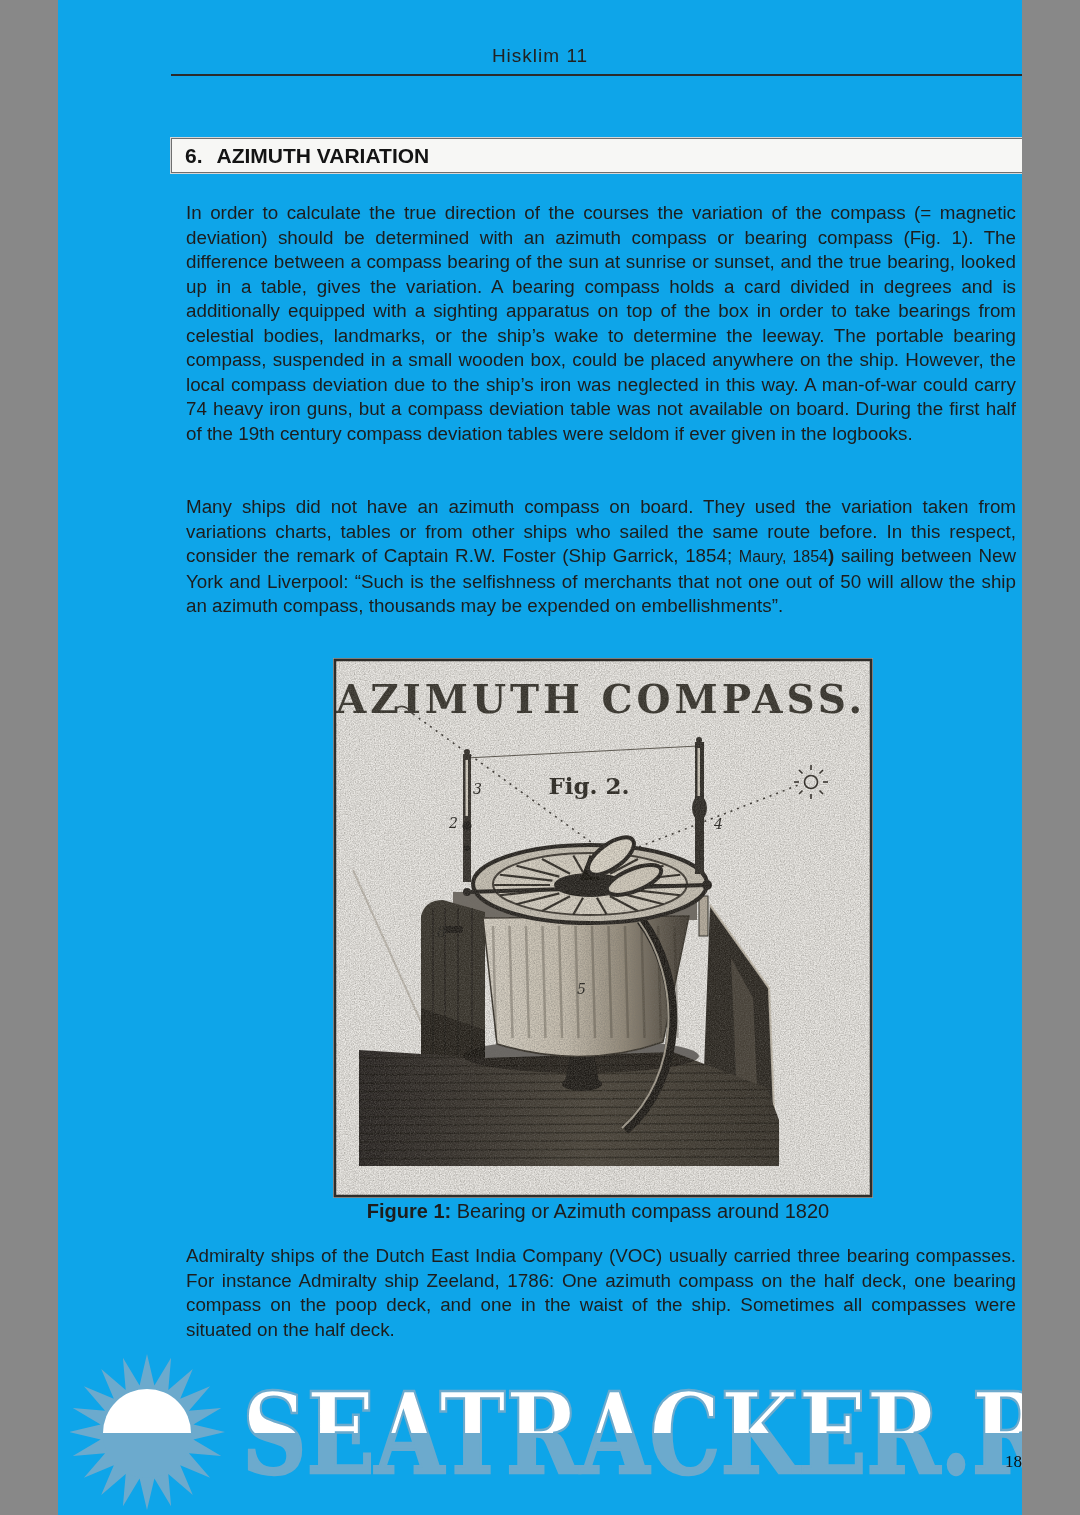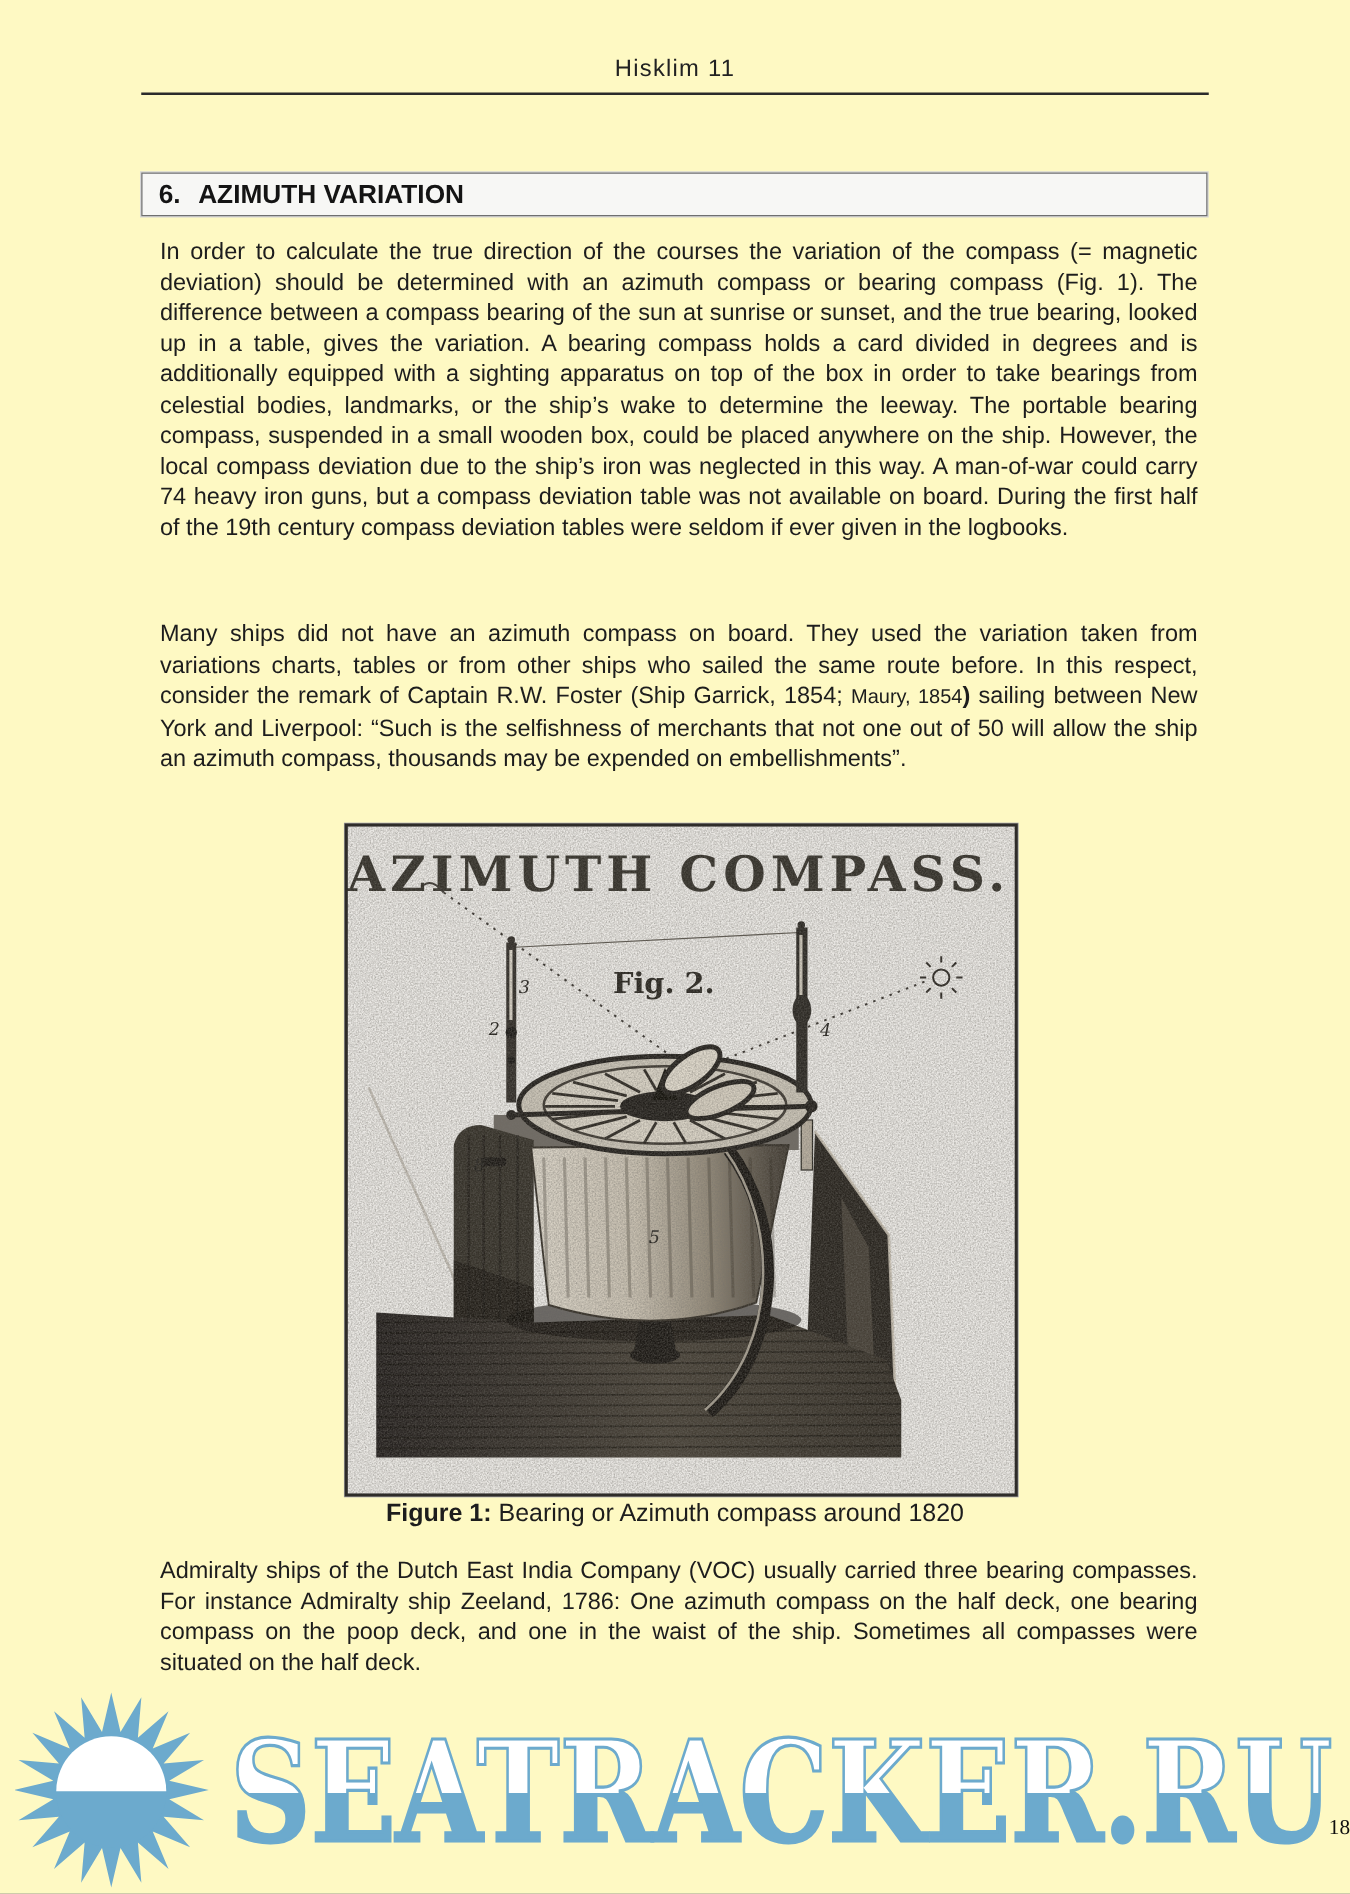--- a/index.html
+++ b/index.html
@@ -1,35 +1,35 @@
 <!DOCTYPE html>
 <html><head>
 <meta charset="utf-8">
 <style>
   html,body{margin:0;padding:0;background:#888;}
   .page{
-    position:relative; width:1080px; height:1515px; margin:0 auto;
-    background:#fef9c3; overflow:hidden;
+    position:relative; width:964px; height:1515px; margin:0 auto;
+    background:#0ea5e9; overflow:hidden;
     font-family:"Liberation Sans",sans-serif; color:#1e1e1e;
   }
   .doc-header{position:absolute; top:45px; left:0; width:100%;
     text-align:center; font-size:19px; letter-spacing:1px; color:#222;}
   .rule{position:absolute; top:74px; left:113px; width:854px; height:2px; background:#2b2b2b;}
   .section-box{
     position:absolute; top:138px; left:113px; width:851px; height:33px;
     border:1.5px solid #6f6f6f; box-shadow:0 0 0 1px #d6d6d6;
     background:#f7f7f5; display:flex; align-items:center;
     font-weight:bold; font-size:21px; color:#141414;
   }
   .section-box .num{margin-left:13px; margin-right:14px;}
   .para{
     position:absolute; left:128px; width:830px; margin:0;
     font-size:18.8px; line-height:24.55px; text-align:justify; color:#1d1d1d;
   }
-  .p1{top:189px}
+  .p1{top:201px}
   .p2{top:495px}
   .p3{top:1244px}
   .cite{font-size:16px;}
   .bparen{font-weight:bold;}
   .bold{font-weight:normal;}
   .figure-wrap{position:absolute; top:658px; left:275px; width:540px; height:540px;}
   .caption{position:absolute; top:1200px; left:0; width:1080px; text-align:center;
     font-size:20px; color:#1d1d1d;}
   .watermark{position:absolute; top:1350px; left:12px; width:1080px; height:165px; pointer-events:none;}
   .pagenum{position:absolute; top:1452px; left:0; width:100%; text-align:right;

